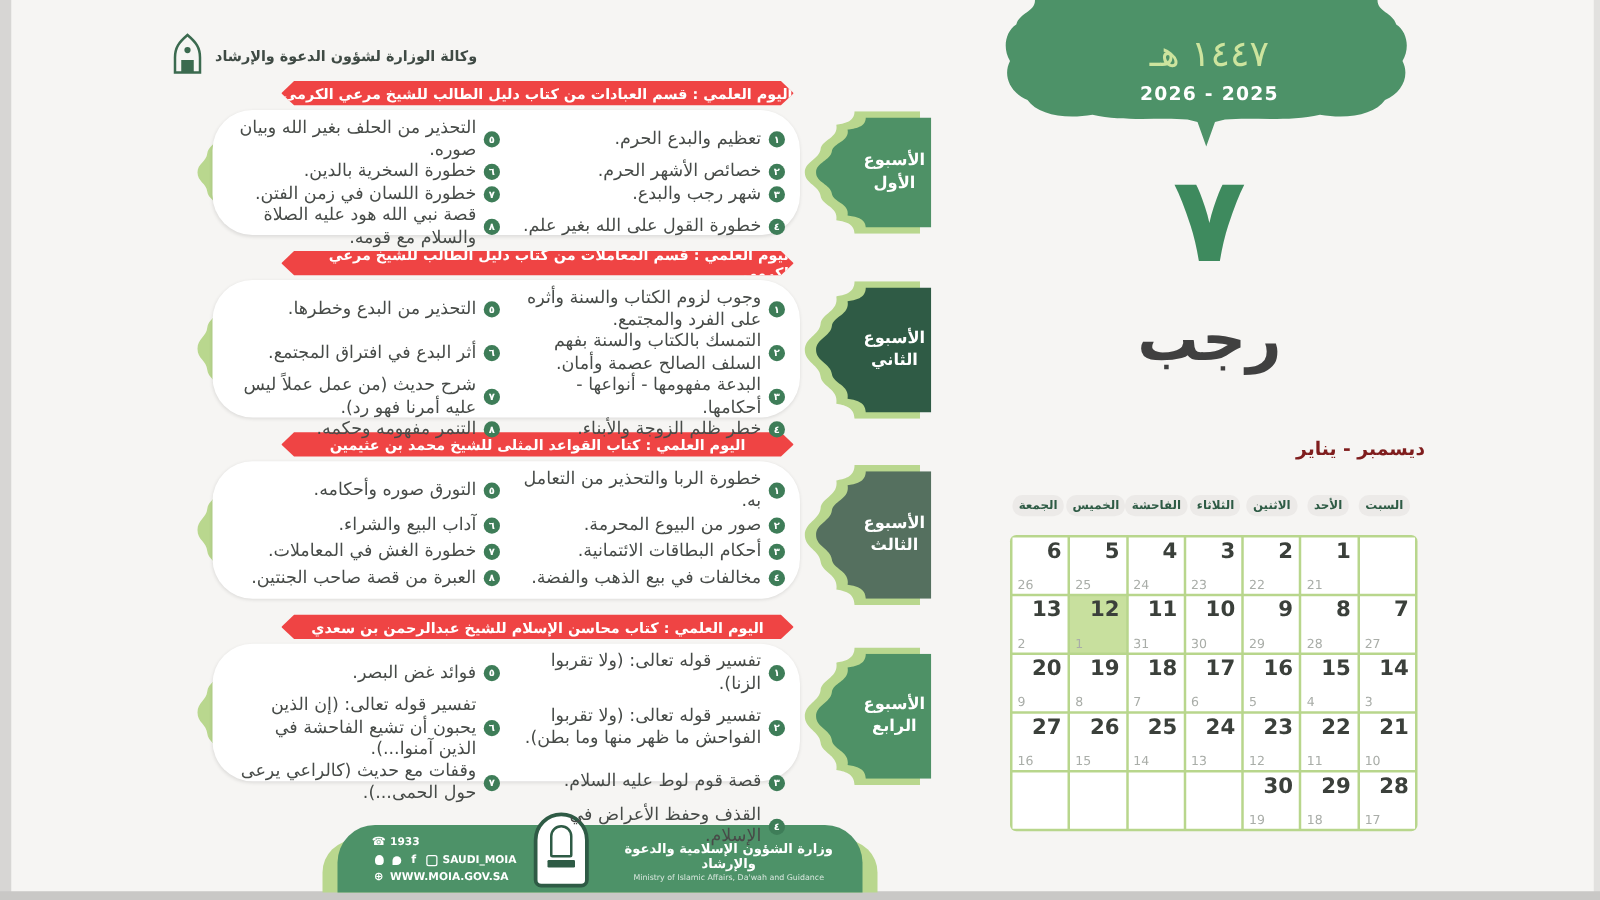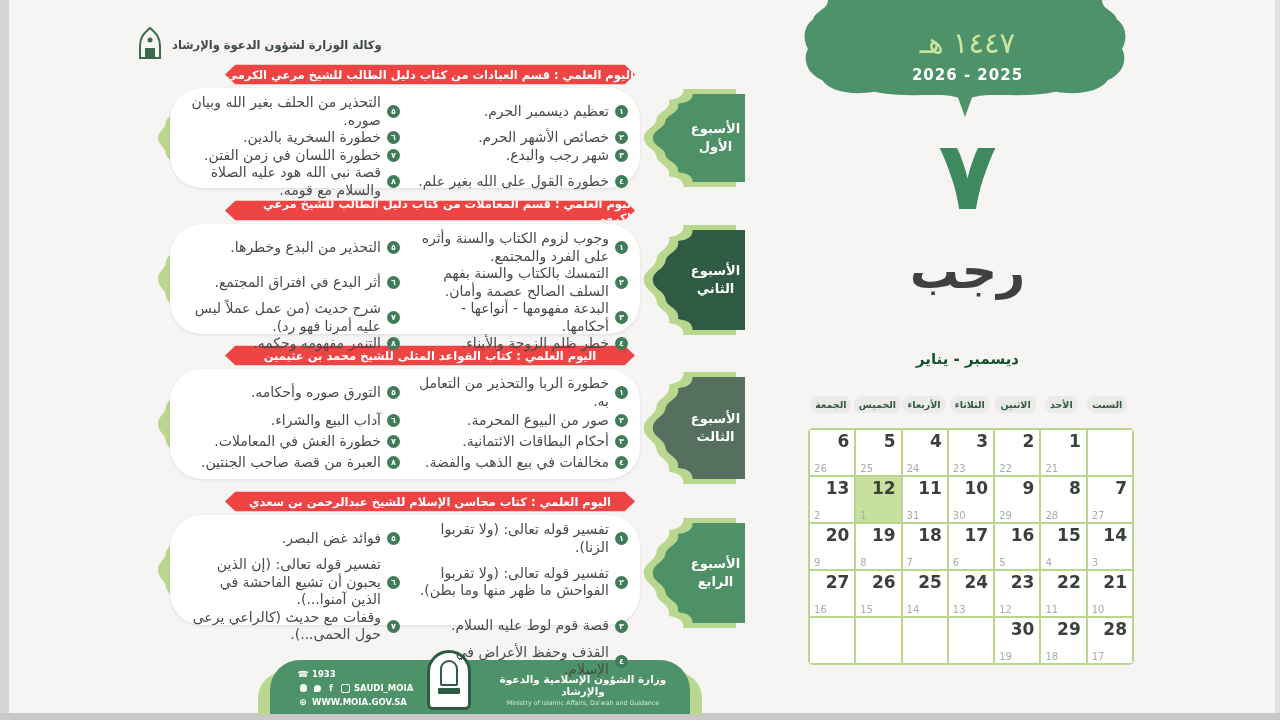--- a/index.html
+++ b/index.html
@@ -46,22 +46,22 @@
   .calendar{position:absolute;left:795px;top:0;width:345px;height:720px;}
   .dome{position:absolute;left:5px;top:0;width:330px;height:122px;}
   .hijri-year{position:absolute;left:0;top:26px;width:100%;text-align:center;font-size:29px;font-weight:normal;
       color:#cde49e;direction:rtl;letter-spacing:4px;}
   .greg-years{position:absolute;left:0;top:66px;width:100%;text-align:center;font-size:15px;font-weight:bold;
       color:#ffffff;letter-spacing:1px;}
   .month-num{position:absolute;left:0;top:124px;width:100%;text-align:center;font-size:96px;line-height:1.1;
       font-weight:bold;color:#3e8a5e;}
   .month-name{position:absolute;left:0;top:240px;width:100%;text-align:center;font-size:49px;line-height:1.3;
       font-weight:bold;color:#404040;direction:rtl;}
-  .greg-months{position:absolute;left:0;top:350px;width:100%;text-align:center;font-size:15px;font-weight:bold;
-      color:#14532d;direction:rtl;}
+  .greg-months{position:absolute;left:0;top:350px;width:100%;text-align:right;font-size:15px;font-weight:bold;
+      color:#7f1d1d;direction:rtl;}
   .weekday-row{position:absolute;left:13px;top:396px;width:322px;display:grid;grid-template-columns:repeat(7,1fr);
       direction:rtl;align-items:center;}
   .day-pill{justify-self:center;background:#eceae8;color:#2e5b45;font-size:9.5px;font-weight:bold;
       padding:3px 5px;border-radius:8px;white-space:nowrap;}
   .cal-grid{position:absolute;left:13px;top:428px;width:322px;display:grid;direction:rtl;
       grid-template-columns:repeat(7,1fr);grid-auto-rows:45px;gap:2px;background:#b8d68c;padding:2px;border-radius:5px;}
   .cal-cell{position:relative;background:#ffffff;}
   .cal-cell.hl{background:#c8e09e;}
   .cal-cell .h{position:absolute;top:1px;right:5px;font-size:17px;font-weight:bold;color:#3b403b;}
   .cal-cell .g{position:absolute;bottom:1px;left:4px;font-size:10px;color:#a9ada8;}
@@ -114,21 +114,21 @@
         <span>اليوم العلمي : قسم العبادات من كتاب دليل الطالب للشيخ مرعي الكرمي</span>
       </div>
     <div class="card-wrap">
       <svg class="card-scallop" viewBox="0 0 100 100" preserveAspectRatio="none">
           <use href="#tabshape" fill="#b9d78e"></use>
         </svg>
       <div class="card">
           <div class="items">
             <div class="topic-item">
               <span class="num-circle">١</span>
-              <span class="topic-text">تعظيم ديسمبر الحرم.</span>
+              <span class="topic-text">تعظيم والبدع الحرم.</span>
             </div>
             <div class="topic-item">
               <span class="num-circle">٢</span>
               <span class="topic-text">خصائص الأشهر الحرم.</span>
             </div>
             <div class="topic-item">
               <span class="num-circle">٣</span>
               <span class="topic-text">شهر رجب والبدع.</span>
             </div>
             <div class="topic-item">
@@ -336,21 +336,21 @@
     <div class="hijri-year">١٤٤٧ هـ</div>
     <div class="greg-years">2026 - 2025</div>
     <div class="month-num">٧</div>
     <div class="month-name">رجب</div>
     <div class="greg-months">ديسمبر - يناير</div>
     <div class="weekday-row" id="weekday-row">
         <span class="day-pill">السبت</span>
         <span class="day-pill">الأحد</span>
         <span class="day-pill">الاثنين</span>
         <span class="day-pill">الثلاثاء</span>
-        <span class="day-pill">الأربعاء</span>
+        <span class="day-pill">الفاحشة</span>
         <span class="day-pill">الخميس</span>
         <span class="day-pill">الجمعة</span>
       </div>
     <div class="cal-grid" id="cal-grid">
         <div class="cal-cell">
           <span class="h"></span>
           <span class="g"></span>
         </div>
         <div class="cal-cell">
           <span class="h">1</span>

